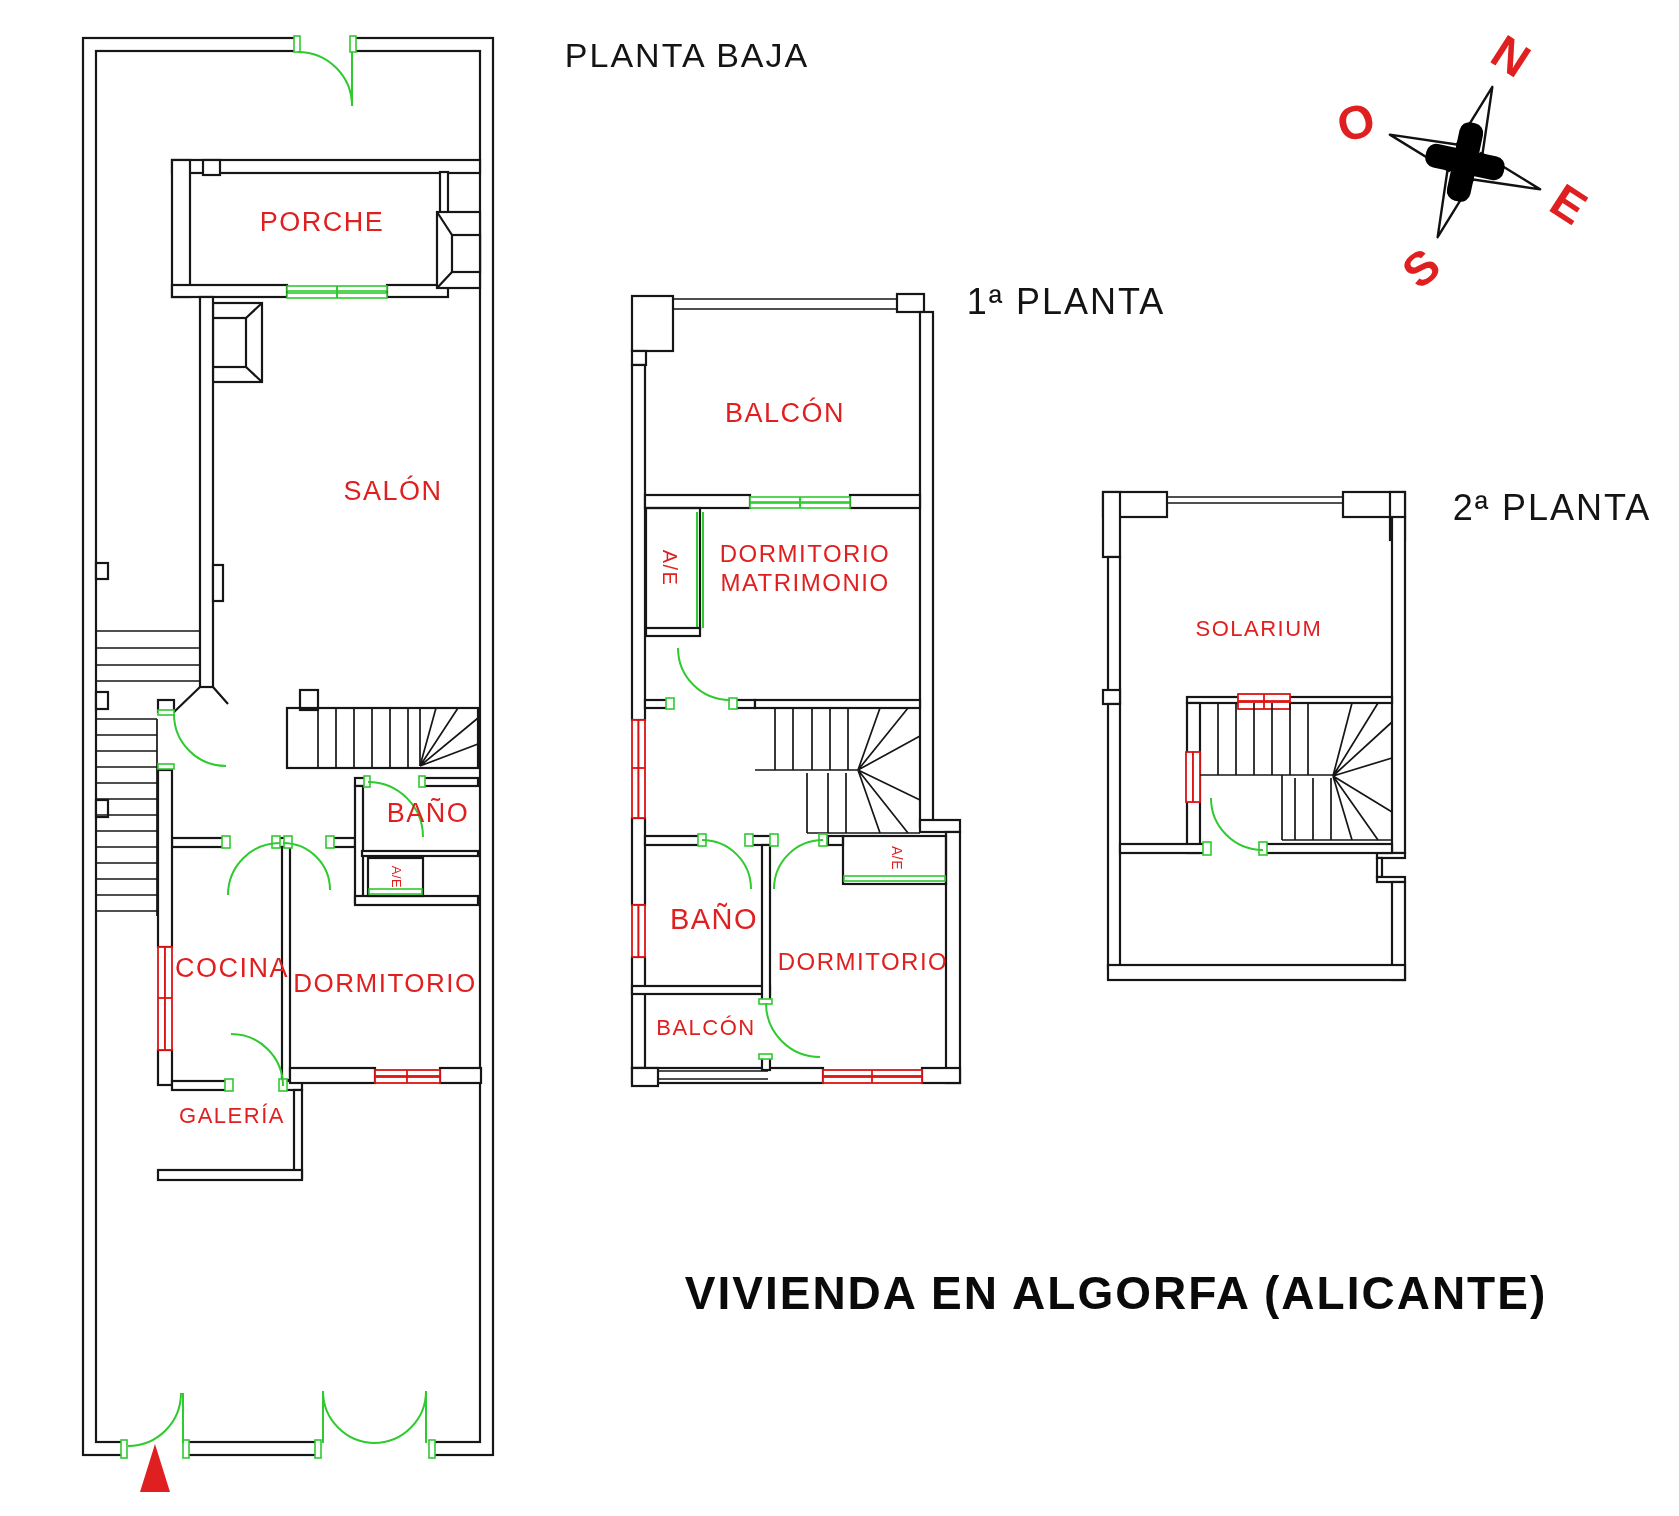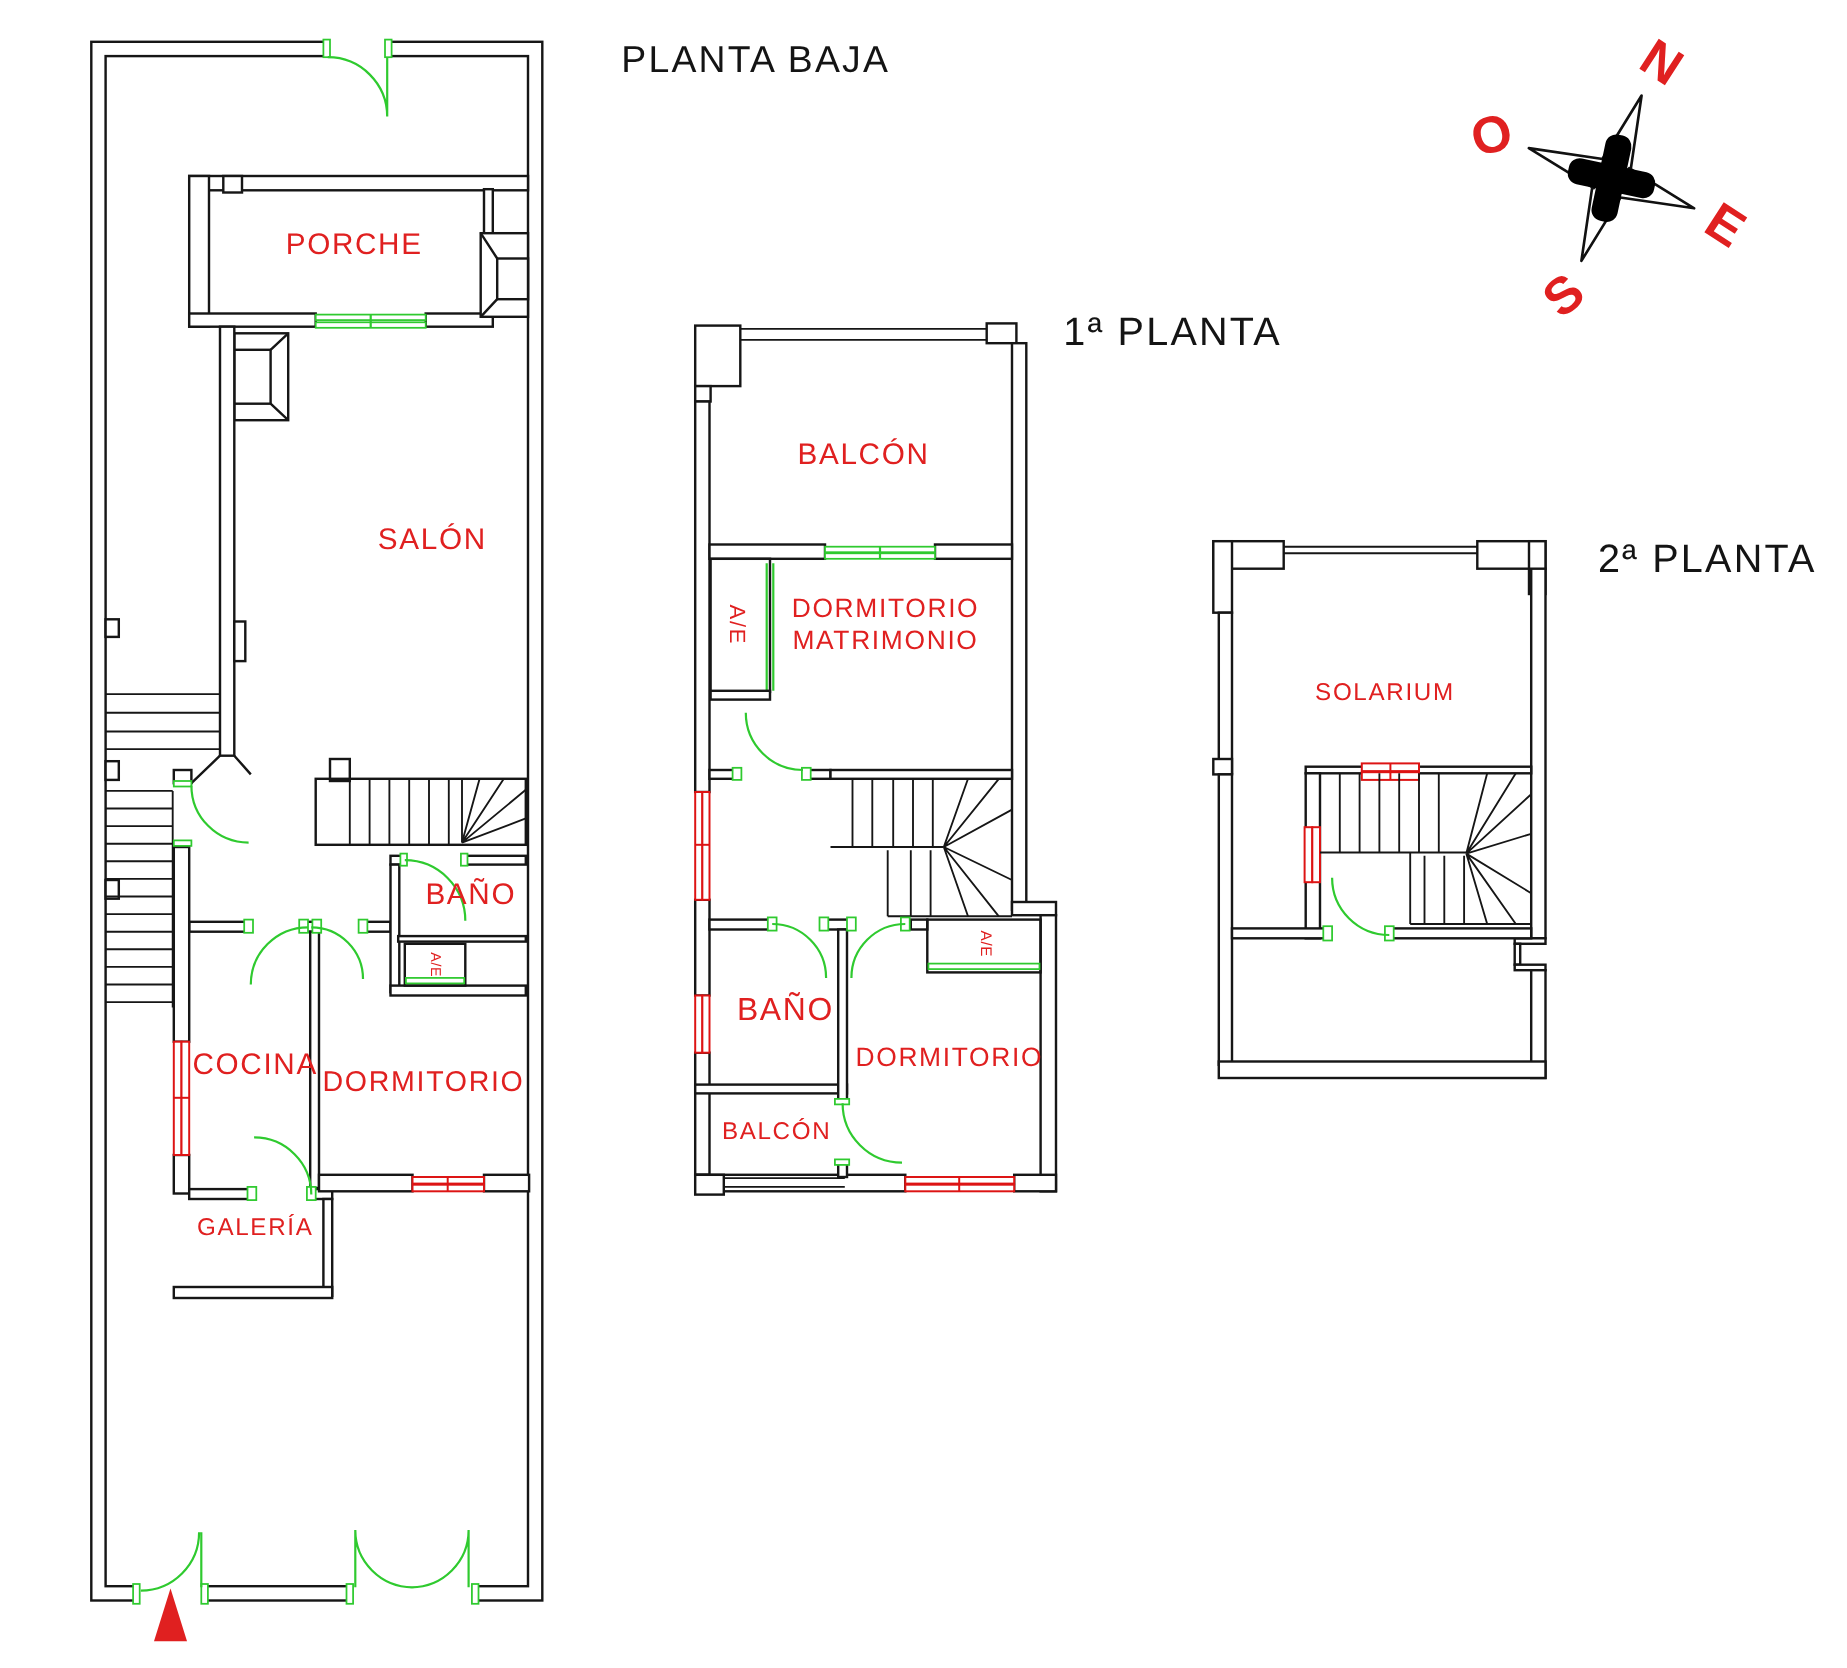--- a/index.html
+++ b/index.html
@@ -326,14 +326,15 @@
     <span>DORMITORIO</span>
     <span>MATRIMONIO</span>
   </div>
   <div class="lbl" style="left:714px;top:919px;font-size:29px;">BAÑO</div>
   <div class="lbl v" style="left:897px;top:858px;font-size:14px;letter-spacing:0.5px;">A/E</div>
   <div class="lbl" style="left:863px;top:962px;font-size:24px;">DORMITORIO</div>
   <div class="lbl" style="left:706px;top:1028px;font-size:22px;">BALCÓN</div>
 
   <div class="lbl" style="left:1259px;top:605px;font-size:22px;margin-top:24px;">SOLARIUM</div>
 
+  <div class="big" style="left:1116px;top:1293px;font-size:46px;">VIVIENDA EN ALGORFA (ALICANTE)</div>
 
 </div>
 
 </body></html>

